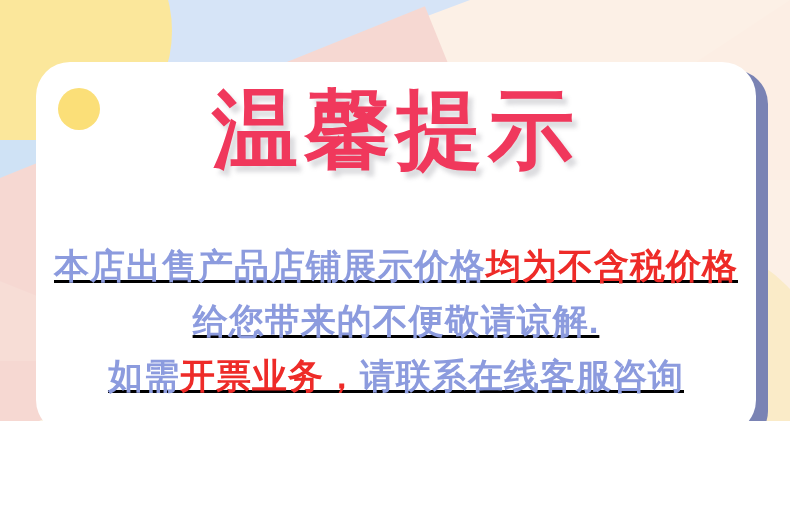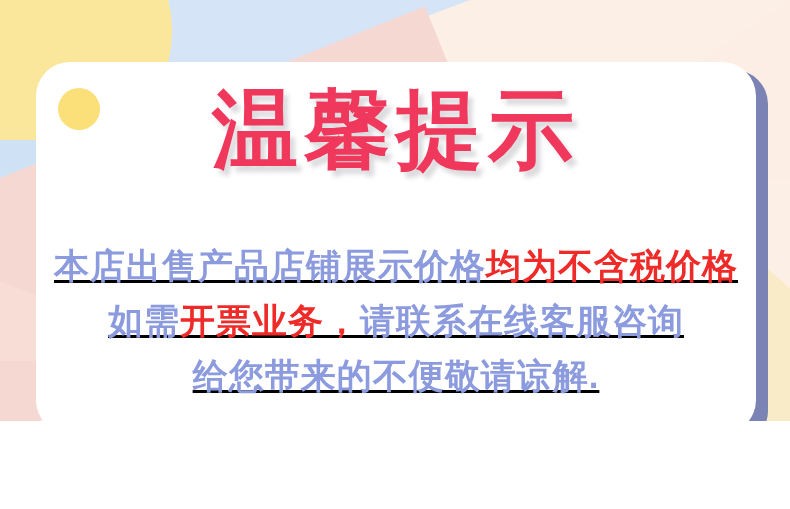--- a/index.html
+++ b/index.html
@@ -235,18 +235,18 @@
   <div class="card-shadow"></div>
 
   <div class="card">
 
     <div class="card-dot"></div>
 
     <div class="headline">温馨提示</div>
 
     <div class="body-block">
       <div class="body-line"><span class="seg-blue">本店出售产品店铺展示价格</span><span class="seg-red">均为不含税价格</span></div>
+      <div class="body-line"><span class="seg-blue">给您带来的不便敬请谅解.</span></div>
       <div class="body-line"><span class="seg-blue">如需</span><span class="seg-red">开票业务，</span><span class="seg-blue">请联系在线客服咨询</span></div>
-      <div class="body-line"><span class="seg-blue">给您带来的不便敬请谅解.</span></div>
     </div>
 
   </div>
 </div>
 
 </body></html>

